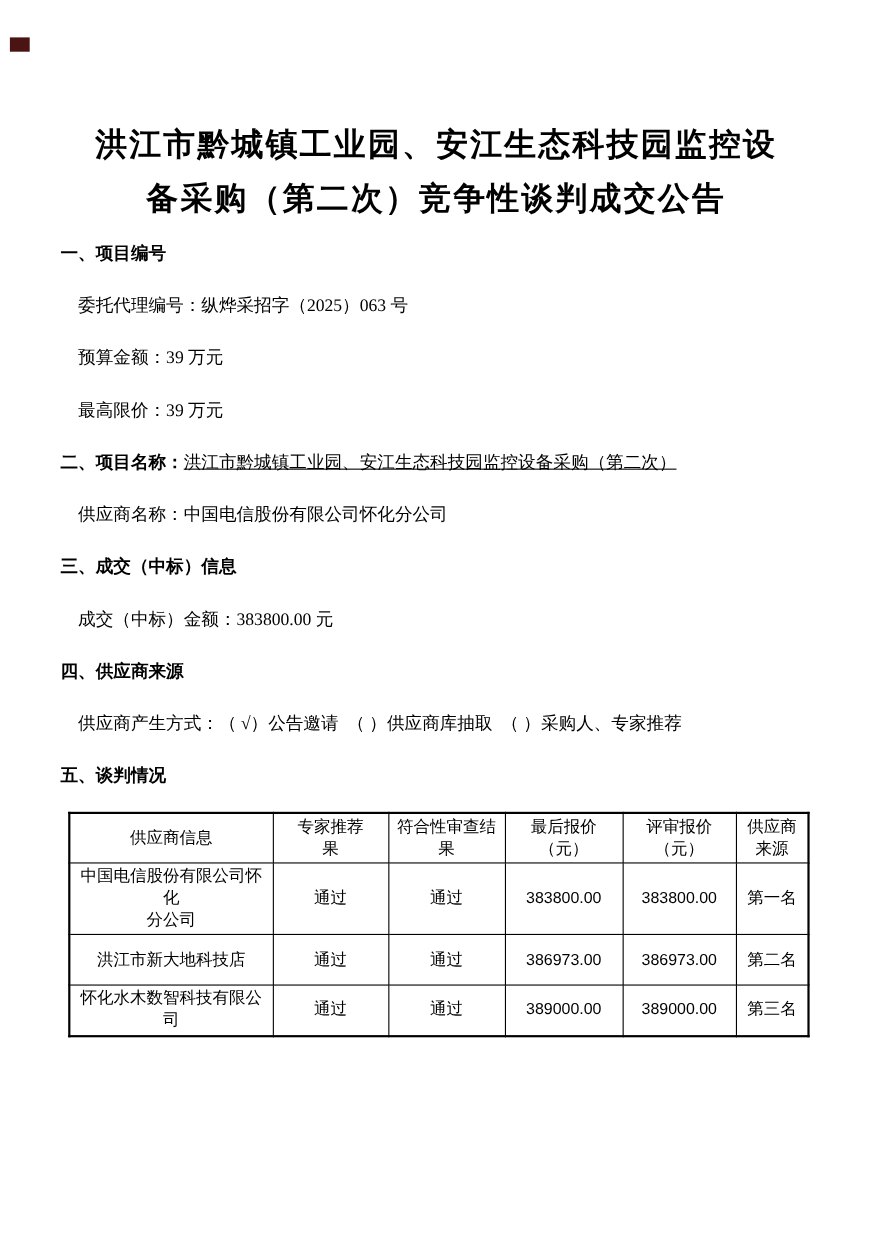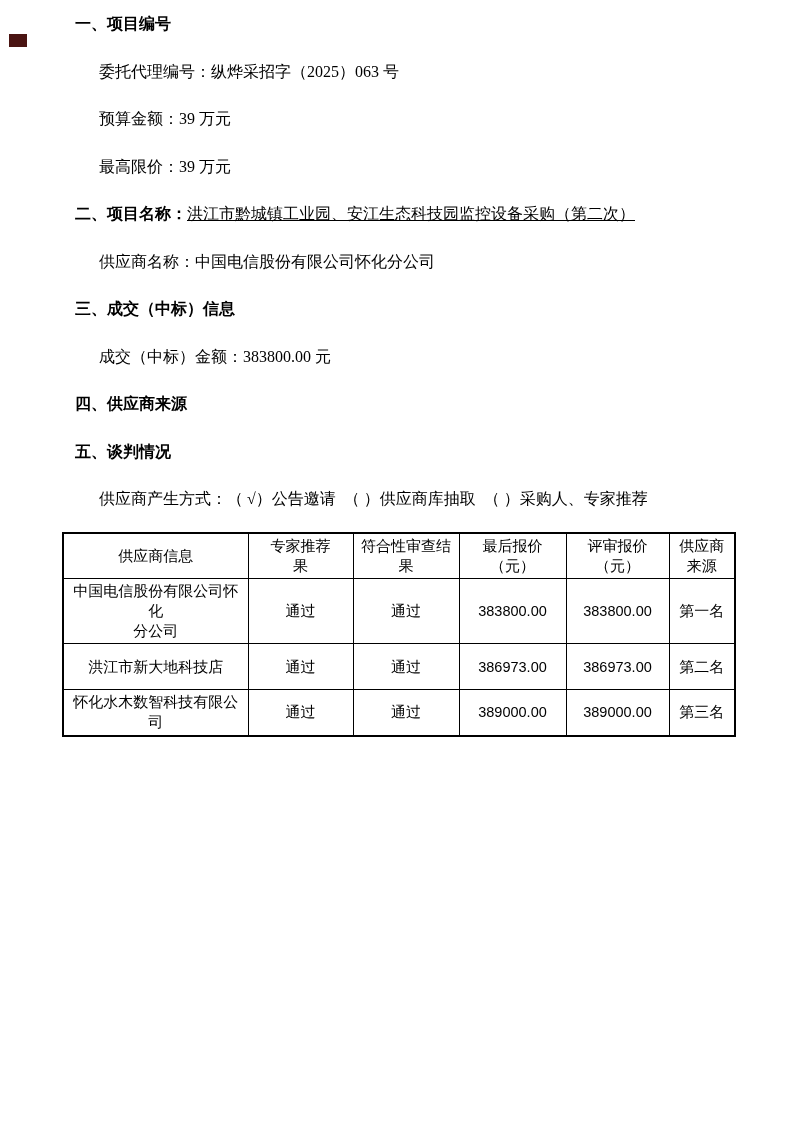--- a/index.html
+++ b/index.html
@@ -30,22 +30,22 @@
   .doc-title span { display: block; }
 
   .content { padding-top: 1px; }
   .line {
     height: 47.5px;
     display: flex;
     align-items: center;
     font-size: 16px;
     white-space: pre-wrap;
   }
-  .line.heading { padding-left: 75px; font-weight: bold; }
-  .line.para    { padding-left: 99px; text-align: right; }
+  .line.heading { padding-left: 55px; font-weight: bold; }
+  .line.para    { padding-left: 71px; text-align: right; }
   .line.heading .inline-text { font-weight: normal; text-decoration: underline; }
 
   table.bid-table {
     border-collapse: collapse;
     table-layout: fixed;
     margin: 8px 0 0 62px;
     width: 672px;
     border: 2.5px solid #000000;
   }
   table.bid-table th, table.bid-table td {
@@ -72,38 +72,42 @@
   col.c5 { width: 103px; }
   col.c6 { width: 66px;  }
 </style>
 </head>
 <body>
 
 <div class="page">
 
   <div class="corner-mark"></div>
 
+  <h1 class="doc-title">
+    <span>洪江市黔城镇工业园、安江生态科技园监控设</span>
+    <span>备采购（第二次）竞争性谈判成交公告</span>
+  </h1>
 
   <div class="content">
 
     <div class="line heading">一、项目编号</div>
     <div class="line para">委托代理编号：纵烨采招字（2025）063 号</div>
     <div class="line para">预算金额：39 万元</div>
     <div class="line para">最高限价：39 万元</div>
 
     <div class="line heading"><span>二、项目名称：</span><span class="inline-text">洪江市黔城镇工业园、安江生态科技园监控设备采购（第二次）</span></div>
 
     <div class="line para">供应商名称：中国电信股份有限公司怀化分公司</div>
     <div class="line heading">三、成交（中标）信息</div>
     <div class="line para">成交（中标）金额：383800.00 元</div>
 
     <div class="line heading">四、供应商来源</div>
+    <div class="line para">供应商产生方式：（ √）公告邀请  （ ）供应商库抽取  （ ）采购人、专家推荐</div>
+
     <div class="line heading">五、谈判情况</div>
-
-    <div class="line para">供应商产生方式：（ √）公告邀请  （ ）供应商库抽取  （ ）采购人、专家推荐</div>
 
     <table class="bid-table">
       <colgroup>
         <col class="c1">
           <col class="c2">
           <col class="c3">
           <col class="c4">
           <col class="c5">
           <col class="c6">
       </colgroup>

